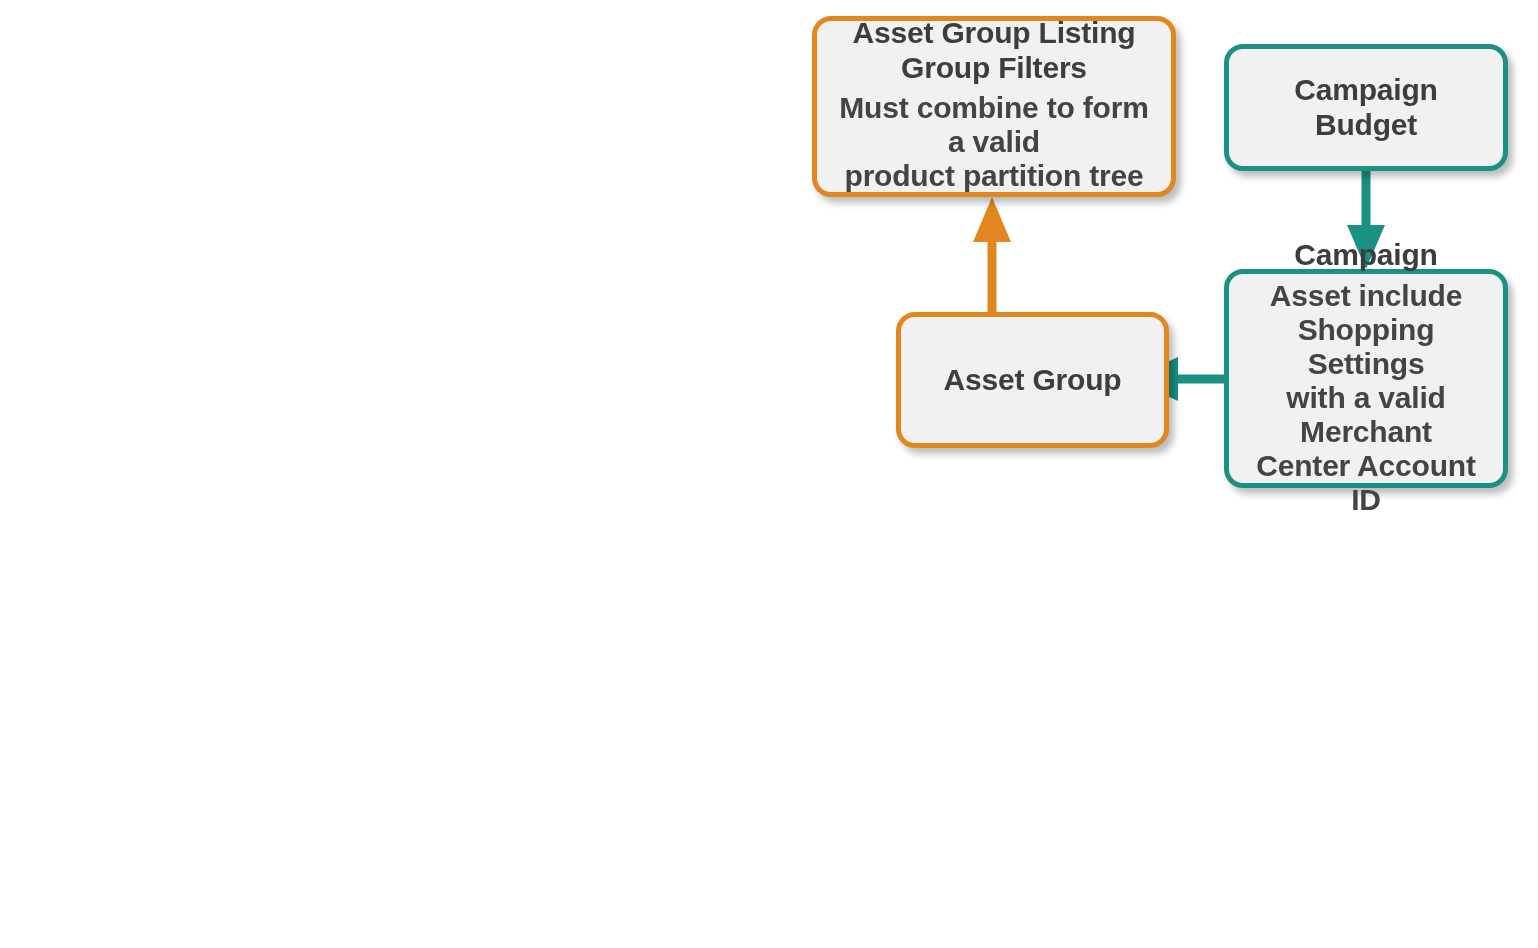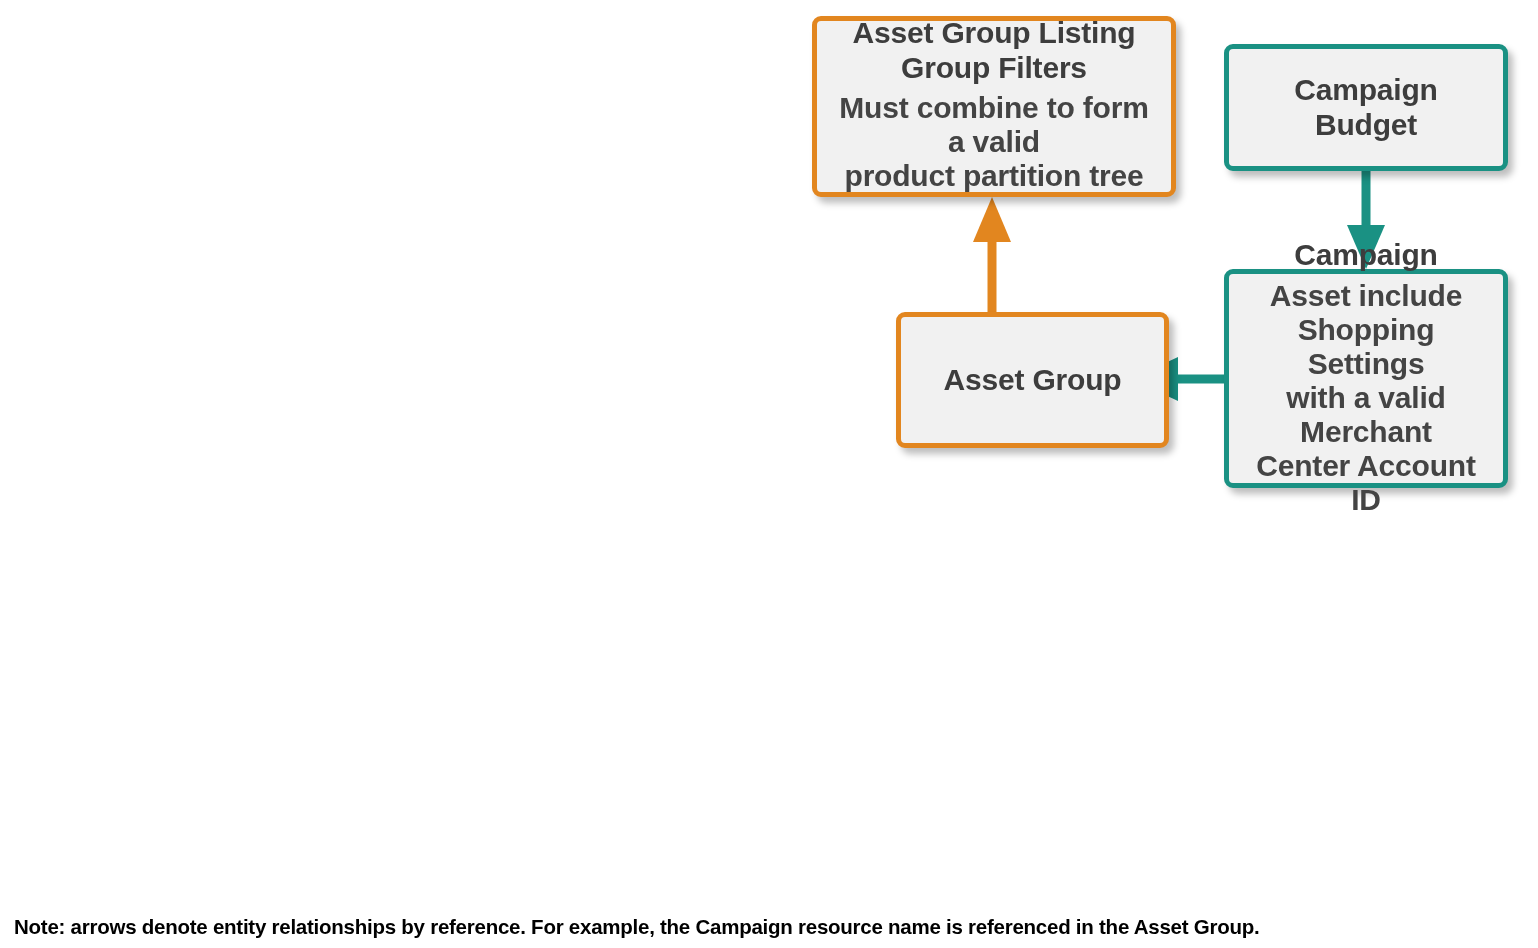--- a/index.html
+++ b/index.html
@@ -16,21 +16,21 @@
     font-family: "Liberation Sans", sans-serif;
   }
 
   
   .node {
     position: absolute;
     box-sizing: border-box;
     background: #f1f1f1;
     border-style: solid;
     border-width: 5px;
-    border-radius: 9px;
+    border-radius: 19px;
     display: flex;
     flex-direction: column;
     align-items: center;
     justify-content: center;
     text-align: center;
     box-shadow: 5px 6px 7px rgba(0,0,0,0.26);
     z-index: 3;
   }
   .node.orange { border-color: #e2861f; }
   .node.teal   { border-color: #1a9183; }
@@ -121,15 +121,14 @@
   </div>
 
   <div id="node-camp" class="node teal">
     <div class="node-title">Campaign</div>
     <div class="node-desc">Asset include
 Shopping Settings
 with a valid Merchant
 Center Account ID</div>
   </div>
 
-  <div id="footnote">Note: arrows denote entity relationships by reference. For example, the Campaign resource name is referenced in the Asset Group.</div>
 
 </div>
 
 </body></html>

